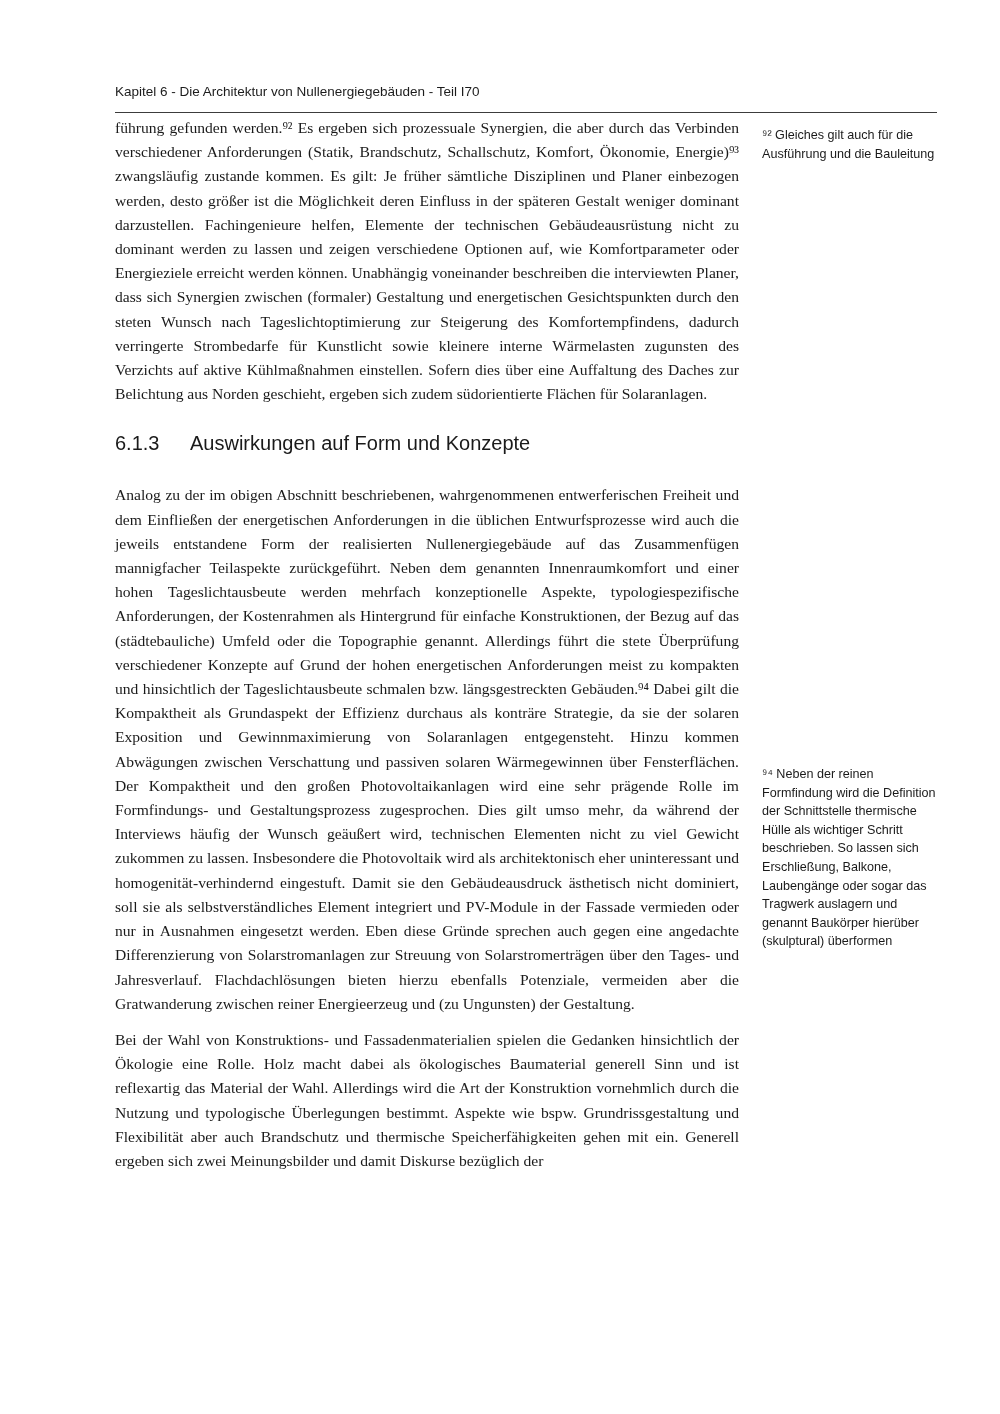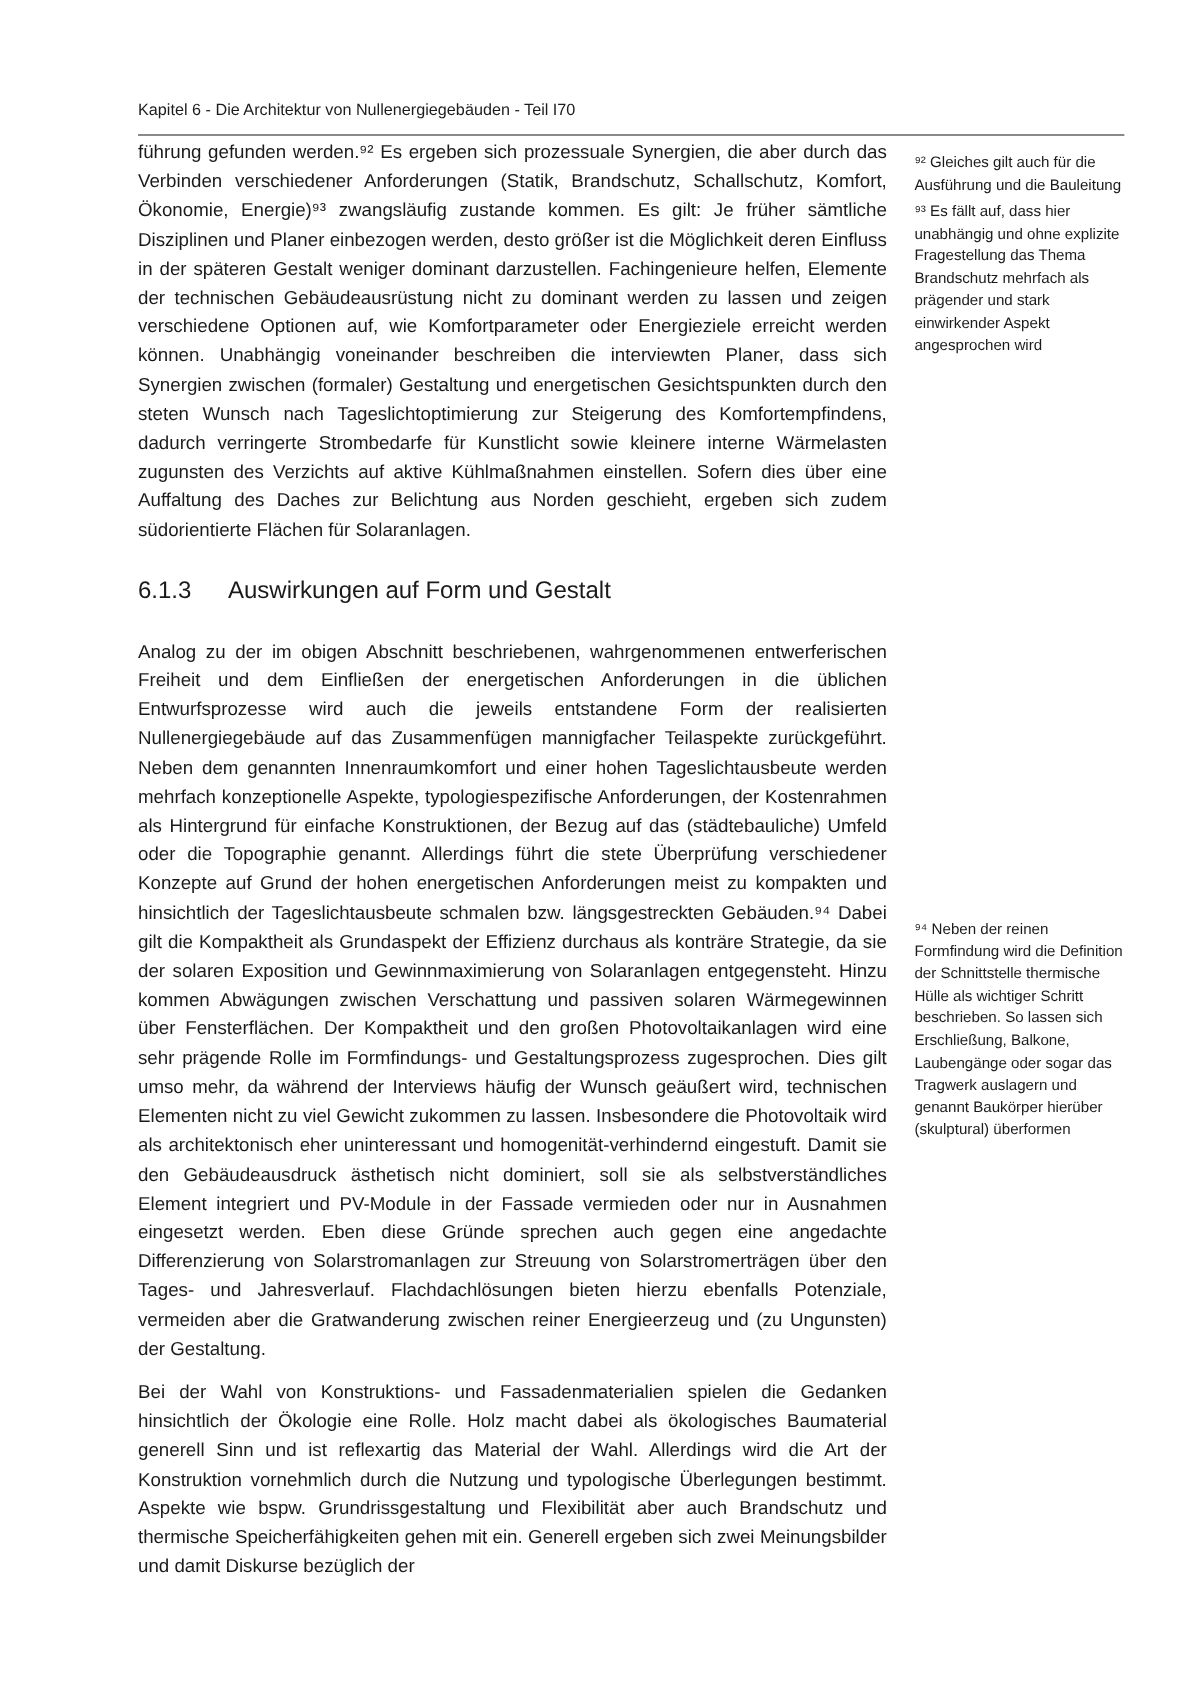--- a/index.html
+++ b/index.html
@@ -41,20 +41,21 @@
     left: 115px;
     width: 624px;
     font-size: 15.6px;
     line-height: 24.2px;
     text-align: justify;
     hyphens: auto;
     color: #1a1a1a;
   }
   .main-col p {
     margin: 0 0 12px 0;
+    font-family: Liberation Serif, serif;
   }
   .section-heading {
     display: flex;
     align-items: baseline;
     font-size: 20px;
     font-weight: 400;
     line-height: 1.3;
     margin: 24px 0 27px 0;
     text-align: left;
   }
@@ -84,27 +85,26 @@
   <header class="header">
     <span>Kapitel 6 - Die Architektur von Nullenergiegebäuden - Teil I</span>
     <span>70</span>
   </header>
 
   <div class="main-col">
     <p>führung gefunden werden.⁹² Es ergeben sich prozessuale Synergien, die aber durch das Verbinden verschiedener Anforderungen (Statik, Brandschutz, Schallschutz, Komfort, Ökonomie, Energie)⁹³ zwangsläufig zustande kommen. Es gilt: Je früher sämtliche Disziplinen und Planer einbezogen werden, desto größer ist die Möglichkeit deren Einfluss in der späteren Gestalt weniger dominant darzustellen. Fachingenieure helfen, Elemente der technischen Gebäudeausrüstung nicht zu dominant werden zu lassen und zeigen verschiedene Optionen auf, wie Komfortparameter oder Energieziele erreicht werden können. Unabhängig voneinander beschreiben die interviewten Planer, dass sich Synergien zwischen (formaler) Gestaltung und energetischen Gesichtspunkten durch den steten Wunsch nach Tageslichtoptimierung zur Steigerung des Komfortempfindens, dadurch verringerte Strombedarfe für Kunstlicht sowie kleinere interne Wärmelasten zugunsten des Verzichts auf aktive Kühlmaßnahmen einstellen. Sofern dies über eine Auffaltung des Daches zur Belichtung aus Norden geschieht, ergeben sich zudem südorientierte Flächen für Solaranlagen.</p>
 
     <h2 class="section-heading">
       <span class="num">6.1.3</span>
-      <span class="title">Auswirkungen auf Form und Gestalt</span>
+      <span class="title">Auswirkungen auf Form und Konzepte</span>
     </h2>
 
     <p>Analog zu der im obigen Abschnitt beschriebenen, wahrgenommenen entwerferischen Freiheit und dem Einfließen der energetischen Anforderungen in die üblichen Entwurfsprozesse wird auch die jeweils entstandene Form der realisierten Nullenergiegebäude auf das Zusammenfügen mannigfacher Teilaspekte zurückgeführt. Neben dem genannten Innenraumkomfort und einer hohen Tageslichtausbeute werden mehrfach konzeptionelle Aspekte, typologiespezifische Anforderungen, der Kostenrahmen als Hintergrund für einfache Konstruktionen, der Bezug auf das (städtebauliche) Umfeld oder die Topographie genannt. Allerdings führt die stete Überprüfung verschiedener Konzepte auf Grund der hohen energetischen Anforderungen meist zu kompakten und hinsichtlich der Tageslichtausbeute schmalen bzw. längsgestreckten Gebäuden.⁹⁴ Dabei gilt die Kompaktheit als Grundaspekt der Effizienz durchaus als konträre Strategie, da sie der solaren Exposition und Gewinnmaximierung von Solaranlagen entgegensteht. Hinzu kommen Abwägungen zwischen Verschattung und passiven solaren Wärmegewinnen über Fensterflächen. Der Kompaktheit und den großen Photovoltaikanlagen wird eine sehr prägende Rolle im Formfindungs- und Gestaltungsprozess zugesprochen. Dies gilt umso mehr, da während der Interviews häufig der Wunsch geäußert wird, technischen Elementen nicht zu viel Gewicht zukommen zu lassen. Insbesondere die Photovoltaik wird als architektonisch eher uninteressant und homogenität-verhindernd eingestuft. Damit sie den Gebäudeausdruck ästhetisch nicht dominiert, soll sie als selbstverständliches Element integriert und PV-Module in der Fassade vermieden oder nur in Ausnahmen eingesetzt werden. Eben diese Gründe sprechen auch gegen eine angedachte Differenzierung von Solarstromanlagen zur Streuung von Solarstromerträgen über den Tages- und Jahresverlauf. Flachdachlösungen bieten hierzu ebenfalls Potenziale, vermeiden aber die Gratwanderung zwischen reiner Energieerzeug und (zu Ungunsten) der Gestaltung.</p>
 
     <p>Bei der Wahl von Konstruktions- und Fassadenmaterialien spielen die Gedanken hinsichtlich der Ökologie eine Rolle. Holz macht dabei als ökologisches Baumaterial generell Sinn und ist reflexartig das Material der Wahl. Allerdings wird die Art der Konstruktion vornehmlich durch die Nutzung und typologische Überlegungen bestimmt. Aspekte wie bspw. Grundrissgestaltung und Flexibilität aber auch Brandschutz und thermische Speicherfähigkeiten gehen mit ein. Generell ergeben sich zwei Meinungsbilder und damit Diskurse bezüglich der</p>
   </div>
 
   <aside class="margin-note note-92">⁹² Gleiches gilt auch für die Ausführung und die Bauleitung</aside>
 
-  <aside class="margin-note note-93">⁹³ Es fällt auf, dass hier unabhängig und ohne explizite Fragestellung das Thema Brandschutz mehrfach als prägender und stark einwirkender Aspekt angesprochen wird</aside>
 
   <aside class="margin-note note-94">⁹⁴ Neben der reinen Formfindung wird die Definition der Schnittstelle thermische Hülle als wichtiger Schritt beschrieben. So lassen sich Erschließung, Balkone, Laubengänge oder sogar das Tragwerk auslagern und genannt Baukörper hierüber (skulptural) überformen</aside>
 
 </div>
 
 </body></html>

